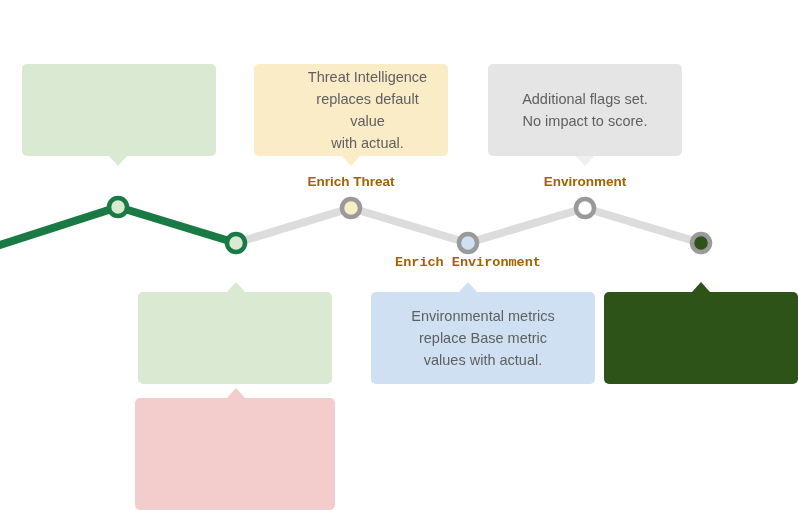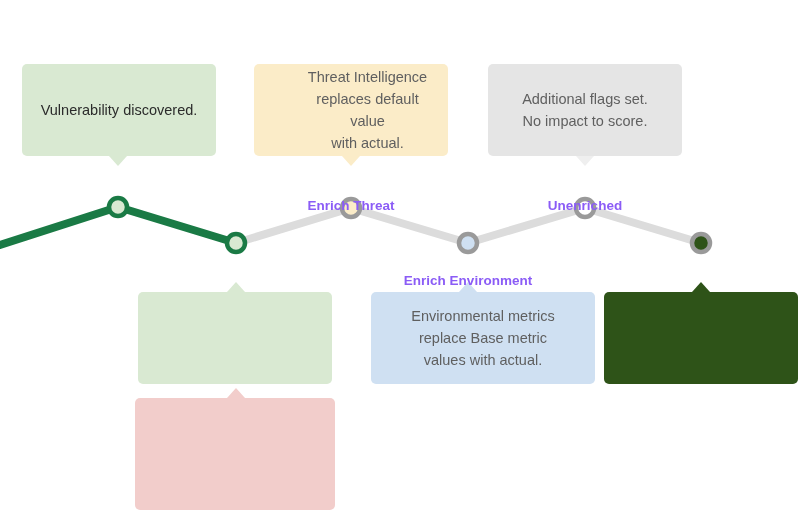--- a/index.html
+++ b/index.html
@@ -61,24 +61,23 @@
     top: -10px;
     left: 50%;
     margin-left: -9px;
   }
 
   
   .stage-label {
     position: absolute;
     font-size: 13.5px;
     font-weight: bold;
-    color: #8b5cf6;
+    color: #a16207;
     white-space: nowrap;
     transform: translateX(-50%);
-    margin-top: 24px;
   }
 </style>
 </head>
 <body>
 
 <div id="canvas">
 
   <svg id="flow-svg" viewBox="0 0 798 510" xmlns="http://www.w3.org/2000/svg">
     <g id="line-segments">
         <line x1="0" y1="245" x2="118" y2="207" stroke="#1a7a45" stroke-width="8" stroke-linecap="round"></line>
@@ -93,21 +92,20 @@
         <circle cx="236" cy="243" r="9" fill="#d9e9d2" stroke="#1a7a45" stroke-width="4.5"></circle>
         <circle cx="351" cy="208" r="9" fill="#fbecc8" stroke="#9a9a9a" stroke-width="4.5"></circle>
         <circle cx="468" cy="243" r="9" fill="#cfe0f2" stroke="#9a9a9a" stroke-width="4.5"></circle>
         <circle cx="585" cy="208" r="9" fill="#ffffff" stroke="#9a9a9a" stroke-width="4.5"></circle>
         <circle cx="701" cy="243" r="9" fill="#2e5318" stroke="#9a9a9a" stroke-width="4.5"></circle>
       </g>
   </svg>
 
   <div id="callout-layer">
       <div class="callout" style="left: 22px; top: 64px; width: 194px; height: 92px; background: rgb(217, 233, 210); color: rgb(43, 43, 43);">
-        <span class="txt">Vulnerability discovered.</span>
         <span class="tail tail-down" style="border-top: 10px solid rgb(217, 233, 210); left: 96px;"></span>
       </div>
       <div class="callout" style="left: 254px; top: 64px; width: 194px; height: 92px; background: rgb(251, 236, 200); color: rgb(95, 95, 95); padding-left: 45px;">
         <span class="txt">Threat Intelligence
 replaces default value
 with actual.</span>
         <span class="tail tail-down" style="border-top: 10px solid rgb(251, 236, 200); left: 97px;"></span>
       </div>
       <div class="callout" style="left: 488px; top: 64px; width: 194px; height: 92px; background: #e5e5e5; color: rgb(95, 95, 95);">
         <span class="txt">Additional flags set.
@@ -125,17 +123,17 @@
       </div>
       <div class="callout" style="left: 604px; top: 292px; width: 194px; height: 92px; background: rgb(46, 83, 24); color: rgb(255, 255, 255);">
         <span class="tail tail-up" style="border-bottom: 10px solid rgb(46, 83, 24); left: 97px;"></span>
       </div>
       <div class="callout" style="left: 135px; top: 398px; width: 200px; height: 112px; background: rgb(242, 205, 203); color: rgb(95, 95, 95);">
         <span class="tail tail-up" style="border-bottom: 10px solid rgb(242, 205, 203); left: 101px;"></span>
       </div>
     </div>
   <div id="label-layer">
       <div class="stage-label" style="left: 351px; top: 174px;">Enrich Threat</div>
-      <div class="stage-label" style="left: 585px; top: 174px;">Unenriched</div>
-      <div class="stage-label" style="left: 468px; top: 249px;">Enrich Environment</div>
+      <div class="stage-label" style="left: 585px; top: 174px;">Environment</div>
+      <div class="stage-label" style="left: 468px; top: 255px; font-family: Liberation Mono, monospace;">Enrich Environment</div>
     </div>
 
 </div>
 
 </body></html>

